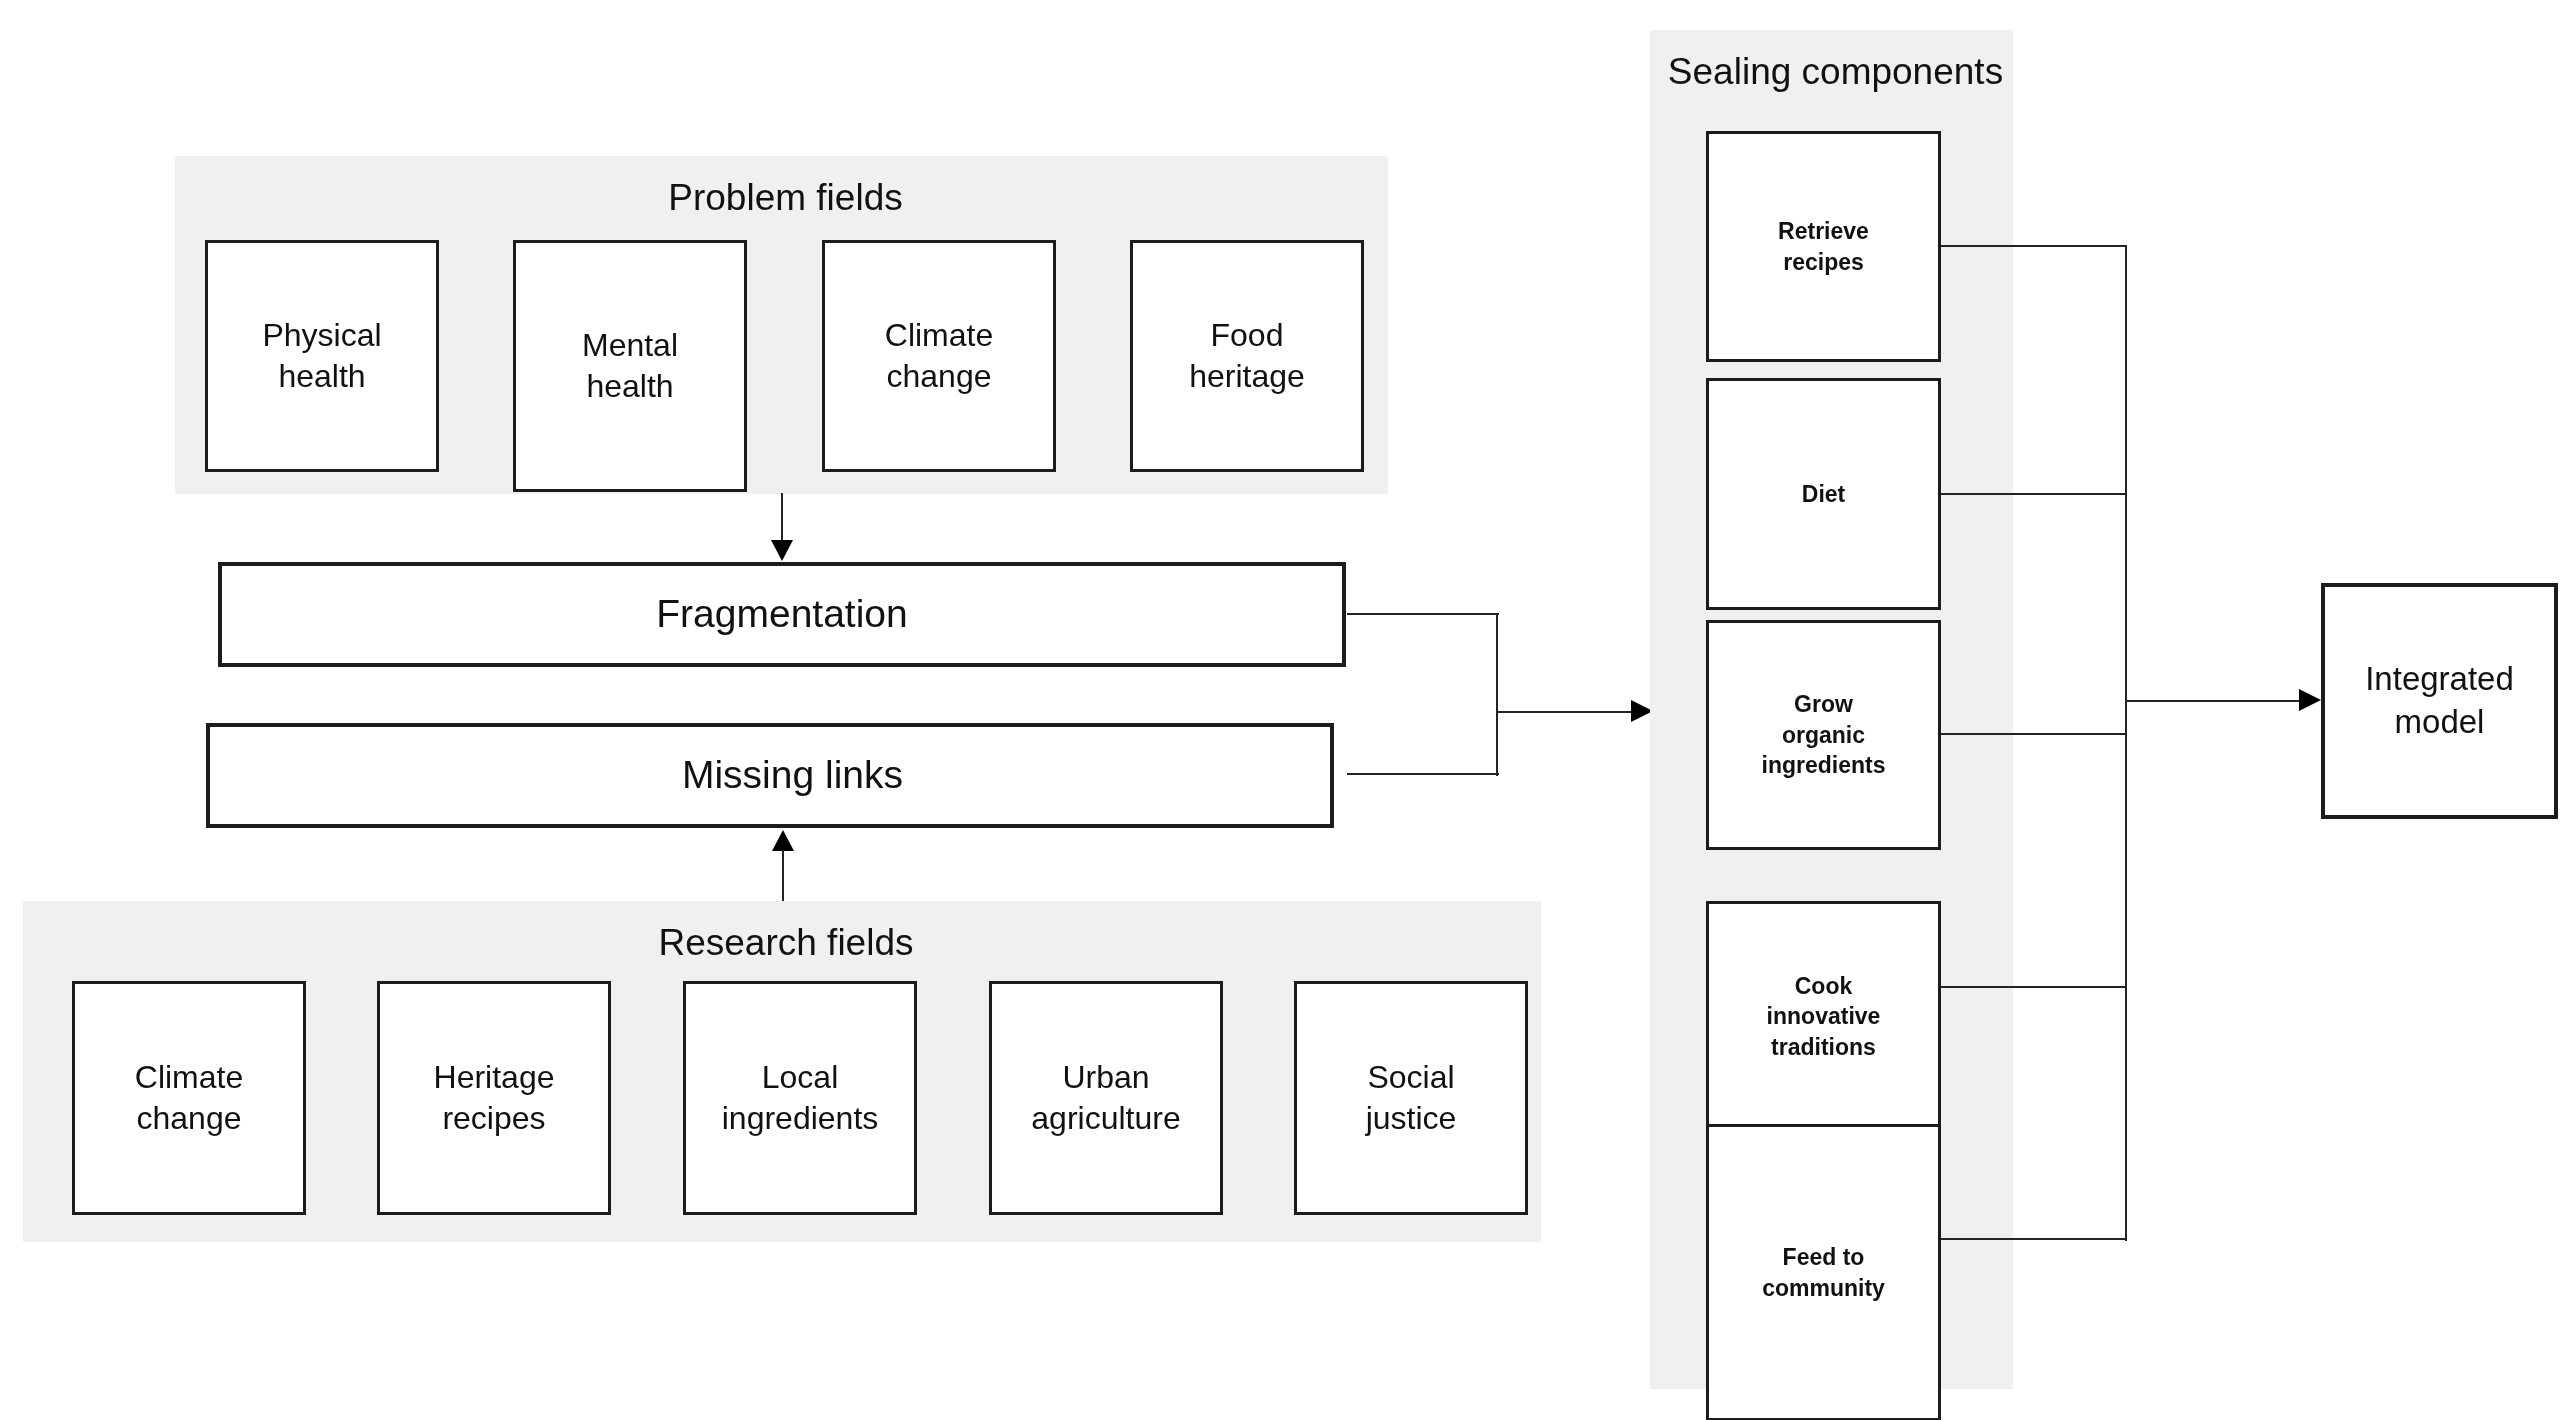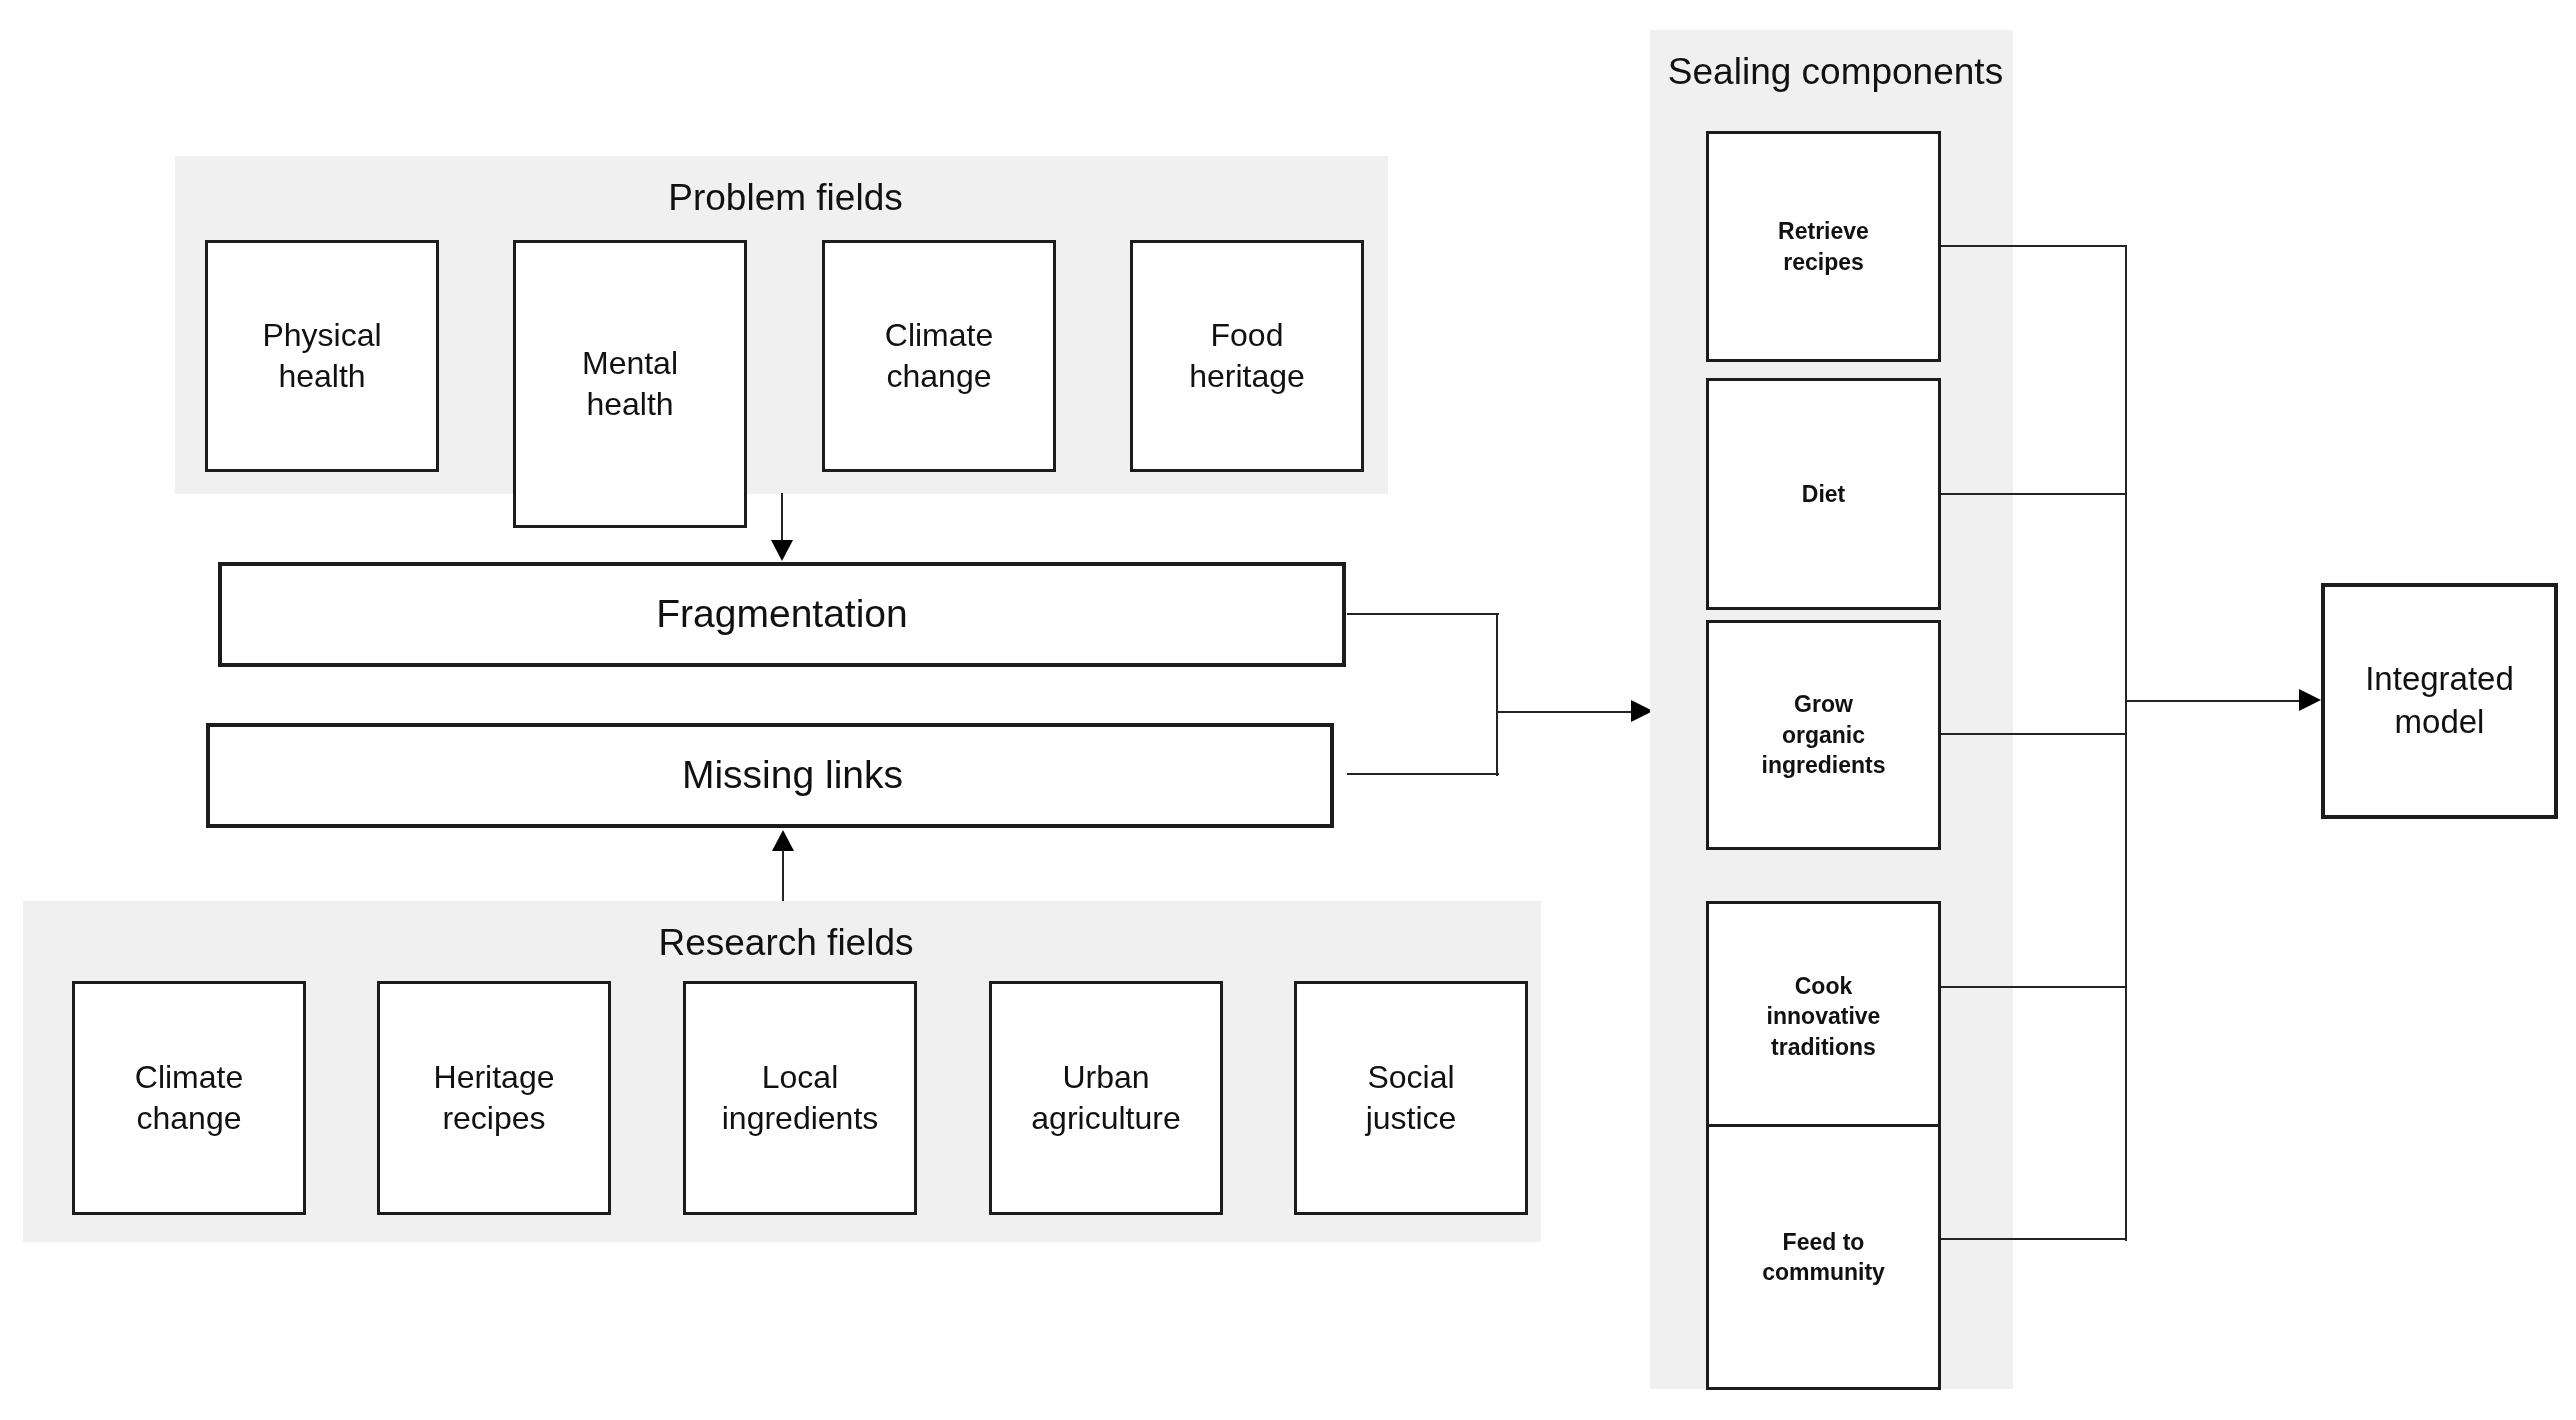--- a/index.html
+++ b/index.html
@@ -77,21 +77,21 @@
 </style>
 </head>
 <body>
 
 <div id="canvas">
 
   <section class="panel" style="left:175px; top:156px; width:1213px; height:338px;">
     <h2 class="panel-title">Problem fields</h2>
     <div class="node" style="left:30px; top:84px; width:234px; height:232px;">Physical
 health</div>
-    <div class="node" style="left:338px; top:84px; width:234px; height:288px;">Mental
+    <div class="node" style="left:338px; top:84px; width:234px; height:252px;">Mental
 health</div>
     <div class="node" style="left:647px; top:84px; width:234px; height:232px;">Climate
 change</div>
     <div class="node" style="left:955px; top:84px; width:234px; height:232px;">Food
 heritage</div>
   </section>
 
   <div class="line" style="left:781px; top:493px; width:2.3px; height:49px;"></div>
   <div class="arrowhead ah-down" style="left:771px; top:540px;"></div>
 
@@ -112,21 +112,21 @@
     <h2 class="panel-title">Sealing components</h2>
     <div class="node seal-node" style="left:56px; top:101px; width:235px; height:231px;">Retrieve
 recipes</div>
     <div class="node seal-node" style="left:56px; top:348px; width:235px; height:232px;">Diet</div>
     <div class="node seal-node" style="left:56px; top:590px; width:235px; height:230px;">Grow
 organic
 ingredients</div>
     <div class="node seal-node" style="left:56px; top:842px; width:235px; height:231px;margin-top:29px;">Cook
 innovative
 traditions</div>
-    <div class="node seal-node" style="left:56px; top:1094px; width:235px; height:266px;">Feed to
+    <div class="node seal-node" style="left:56px; top:1094px; width:235px; height:297px;">Feed to
 community</div>
   </section>
 
   <div class="line" style="left:1941px; top:245px; width:186px; height:2.3px;"></div>
   <div class="line" style="left:1941px; top:493px; width:186px; height:2.3px;"></div>
   <div class="line" style="left:1941px; top:733px; width:186px; height:2.3px;"></div>
   <div class="line" style="left:1941px; top:986px; width:186px; height:2.3px;"></div>
   <div class="line" style="left:1941px; top:1238px; width:186px; height:2.3px;"></div>
   <div class="line" style="left:2125px; top:245px; width:2.3px; height:996px;"></div>
   <div class="line" style="left:2125px; top:700px; width:174px; height:2.3px;"></div>

